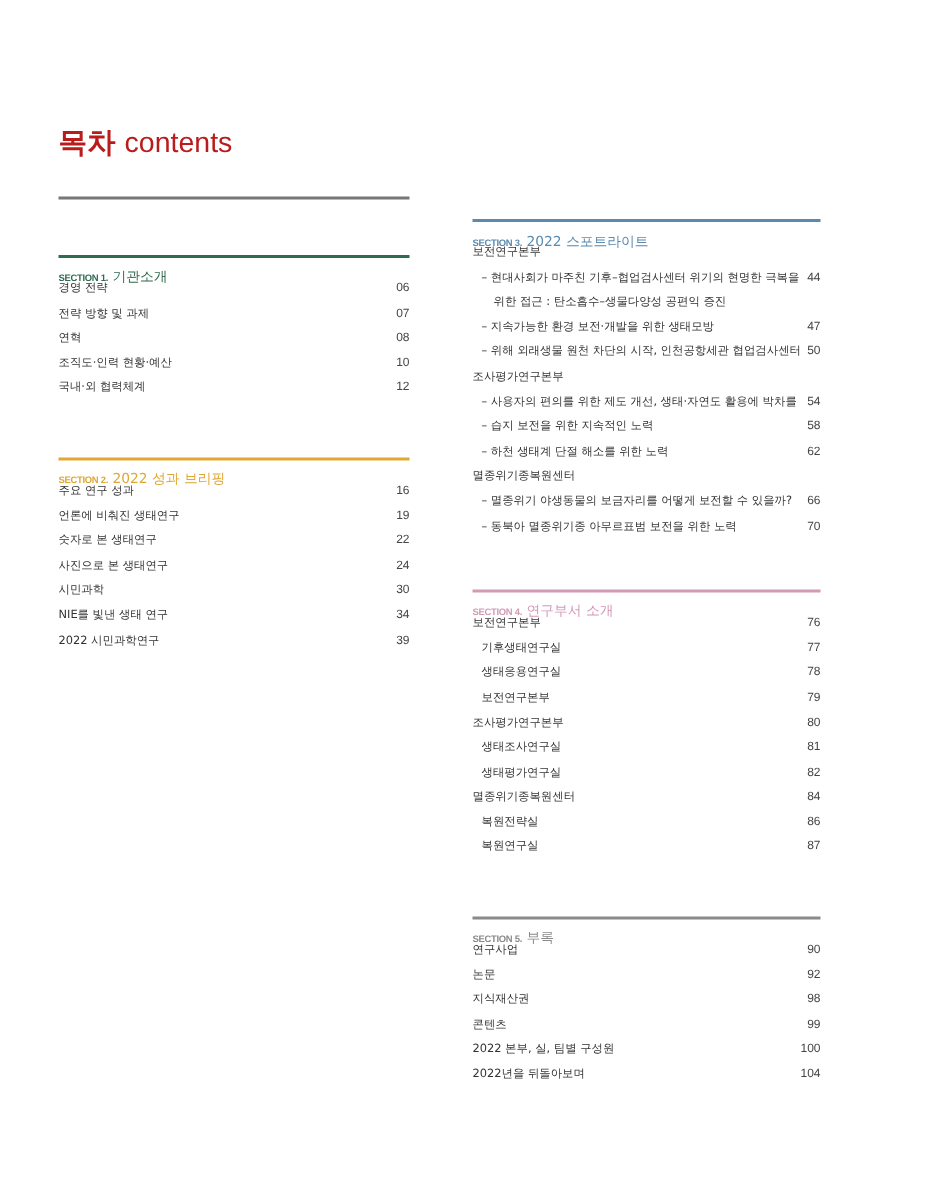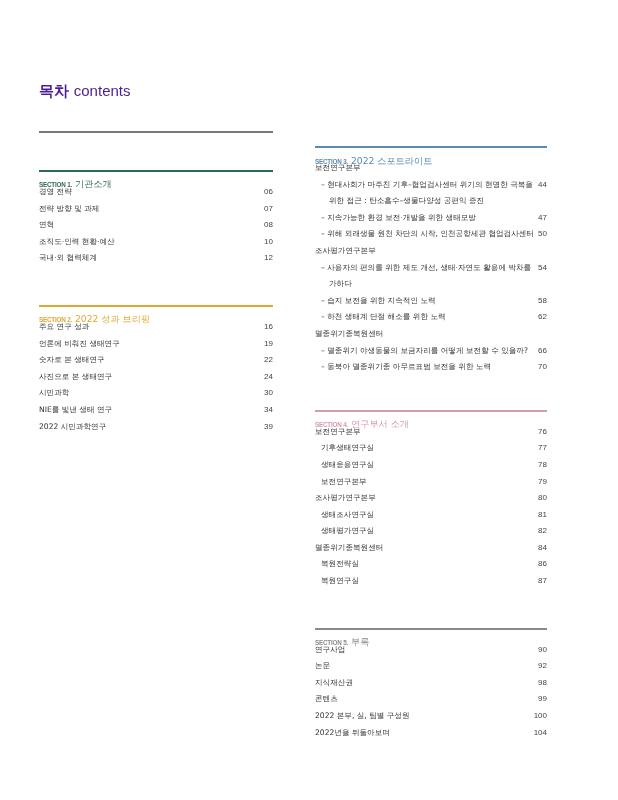--- a/index.html
+++ b/index.html
@@ -1,18 +1,18 @@
 <!DOCTYPE html>
 <html><head>
 <meta charset="utf-8">
 <style>
   html, body { margin: 0; padding: 0; background: #ffffff; }
   body { width: 618px; height: 800px; position: relative; overflow: hidden;
          font-family: "DejaVu Sans", "Liberation Sans", sans-serif; color: #333; }
-  .title { position: absolute; left: 39px; top: 82px; font-size: 15px; color: #4c1d95; text-align: right; }
+  .title { position: absolute; left: 39px; top: 82px; font-size: 19px; color: #b91c1c; text-align: right; }
   .title .ko { font-weight: bold; }
   .title .en { font-family: "Liberation Sans", sans-serif; }
   .col { position: absolute; }
   .col.left { left: 39px; width: 234px; top: 131px; }
   .col.right { left: 315px; width: 232px; top: 131px; }
   .row { display: flex; justify-content: space-between; align-items: baseline;
          font-size: 7.6px; line-height: 16.6px; height: 16.6px; white-space: nowrap; }
   .row .label { overflow: hidden; }
   .row .page { font-family: "Liberation Sans", sans-serif; font-size: 8px; color: #444; }
   .row.sub .label { padding-left: 6px; }
@@ -130,24 +130,20 @@
         <span class="label">– 위해 외래생물 원천 차단의 시작, 인천공항세관 협업검사센터</span>
         <span class="page">50</span>
       </div>
       <div class="row">
         <span class="label">조사평가연구본부</span>
       </div>
       <div class="row indent">
         <span class="label">– 사용자의 편의를 위한 제도 개선, 생태·자연도 활용에 박차를</span>
         <span class="page">54</span>
       </div>
-      <div class="row cont">
-        <span class="label">가하다</span>
-        <span class="page"></span>
-      </div>
       <div class="row indent">
         <span class="label">– 습지 보전을 위한 지속적인 노력</span>
         <span class="page">58</span>
       </div>
       <div class="row indent">
         <span class="label">– 하천 생태계 단절 해소를 위한 노력</span>
         <span class="page">62</span>
       </div>
       <div class="row">
         <span class="label">멸종위기종복원센터</span>

